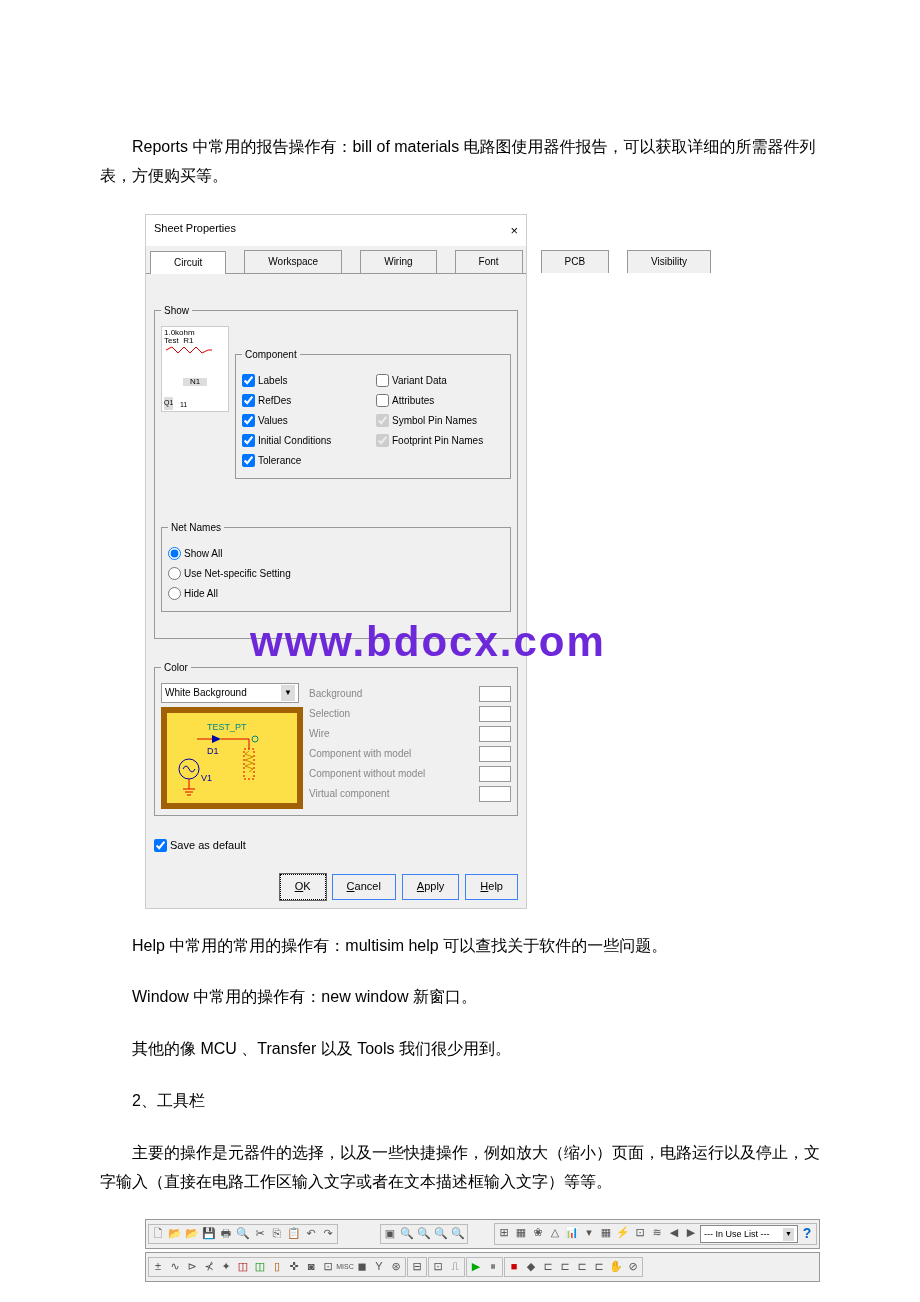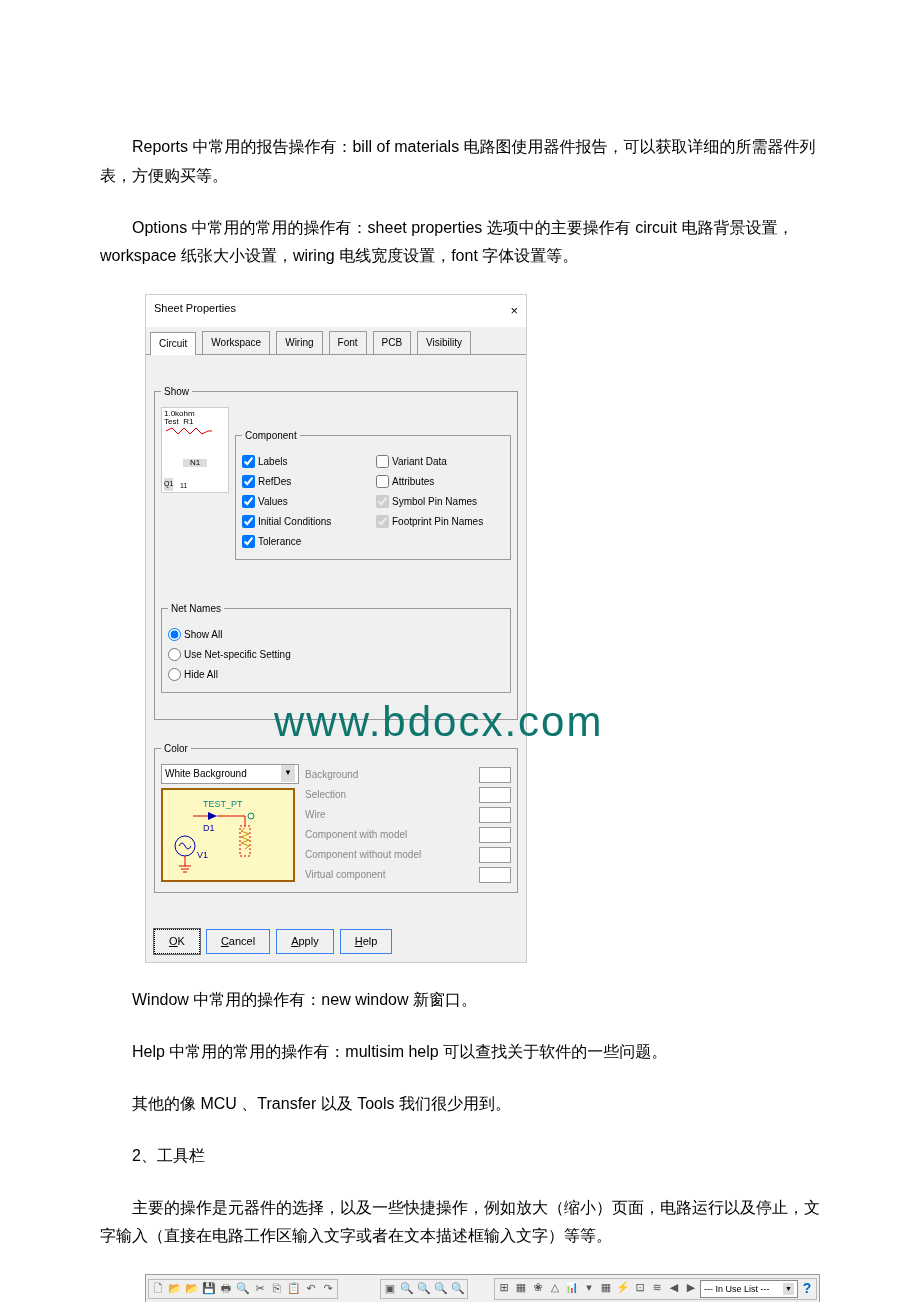--- a/index.html
+++ b/index.html
@@ -3,55 +3,54 @@
 <meta charset="utf-8">
 <style>
 body{margin:0;font-family:"Microsoft YaHei","SimSun",sans-serif;background:#fff;width:920px;font-size:16px;line-height:1.8}
 .page{padding:110px 100px 0 100px}
 .para{margin:23px 0;text-indent:2em}
 .dialog{width:380px;margin:10px 0 10px 45px;border:1px solid #ccc;position:relative;background:#f0f0f0;font-family:Tahoma,sans-serif;font-size:11px}
 .title-row{display:flex;padding:4px 8px;background:#fff}
 .title-row .t{flex:1}
 .close{font-size:13px}
 .tabs{display:flex;padding:4px 4px 0 4px;border-bottom:1px solid #999}
-.tab{padding:2px 8px;border:1px solid #999;border-bottom:none;margin-right:6px;background:#fff;position:relative;top:1px;font-size:10px}
+.tab{padding:2px 23px;border:1px solid #999;border-bottom:none;margin-right:18px;background:#fff;position:relative;top:1px;font-size:10px}
 .tab.inactive{background:#f0f0f0;top:0}
 .body{padding:8px;background:#f0f0f0}
 fieldset{border:1px solid #999;padding:6px;margin:20px 0;font-size:10px}
 legend{padding:0 3px;font-size:10px}
 .row{display:flex;gap:6px}
 .col{flex:1}
 .cb{display:flex;align-items:center;gap:3px;margin:2px 0}
 .cb input{margin:0}
 .preview{width:62px;height:80px;border:1px solid #ccc;background:#fff;font-size:8px;padding:2px;position:relative}
-.preview2{width:130px;height:90px;border:2px solid #a16207;background:#fef9c3;position:relative}
+.preview2{width:130px;height:90px;border:6px solid #a16207;background:#fde047;position:relative}
 .sel{width:130px;height:18px;border:1px solid #999;background:#fff;display:flex;align-items:center;padding:0 3px;margin-bottom:4px}
 .sel .arr{margin-left:auto;font-size:8px;background:#ddd;padding:1px 3px}
 .clr-row{display:flex;align-items:center;margin:2px 0;gap:6px}
 .clr-lbl{color:#888;flex:1;font-size:10px}
 .clr-sw{width:30px;height:14px;border:1px solid #999;background:#fff}
-.btns{display:flex;justify-content:flex-start;gap:6px;padding:8px;background:#f0f0f0}
+.btns{display:flex;justify-content:flex-end;gap:6px;padding:8px;background:#f0f0f0}
 .btn{border:1px solid #3b82f6;padding:2px 14px;background:#f0f0f0;font-size:11px}
 .btn.def{border:1px dotted #000;outline:1px solid #666}
-.wm{position:absolute;font-size:42px;color:#0f766e;font-weight:400;letter-spacing:2px;left:128px;top:389px;font-family:Arial}
+.wm{position:absolute;font-size:42px;color:#6d28d9;font-weight:700;letter-spacing:2px;left:104px;top:389px;font-family:Arial}
 .toolbar-block{margin:10px 0 0 45px}
 .tb{border:1px solid #999;background:#f0f0f0;display:flex;align-items:center;padding:2px;gap:1px;height:24px;margin-bottom:3px}
 .tb-grp{display:flex;gap:1px;border:1px solid #bbb;padding:1px;background:#efefef}
 .ti{width:16px;height:16px;font-size:11px;display:flex;align-items:center;justify-content:center;color:#555}
 .dd{border:1px solid #888;height:16px;width:90px;font-size:9px;display:flex;align-items:center;padding:0 3px;background:#fff}
 .dd .arr{margin-left:auto;font-size:7px;background:#ddd;padding:0 2px}
 .q{color:#0066cc;font-weight:bold;font-size:14px}
 .res{font-size:8px;line-height:1}
 </style>
 </head>
 <body>
 
 <div class="page">
 <div class="para">Reports 中常用的报告操作有：bill of materials 电路图使用器件报告，可以获取详细的所需器件列表，方便购买等。</div>
-<div class="para">Options 中常用的常用的操作有：sheet properties 选项中的主要操作有 circuit 电路背景设置，workspace 纸张大小设置，wiring 电线宽度设置，font 字体设置等。</div>
 
 <div class="dialog">
   <div class="title-row">
     <span class="t">Sheet Properties</span>
     <span class="close">×</span>
   </div>
   <div class="tabs">
     <div class="tab">Circuit</div>
     <div class="tab inactive">Workspace</div>
     <div class="tab inactive">Wiring</div>
@@ -189,32 +188,36 @@
                 <span class="clr-lbl">Component without model</span>
                 <span class="clr-sw"></span>
               </div>
           <div class="clr-row">
                 <span class="clr-lbl">Virtual component</span>
                 <span class="clr-sw"></span>
               </div>
         </div>
       </div>
     </fieldset>
+    <div class="cb">
+          <input type="checkbox" checked="" style="">
+          <span>Save as default</span>
+        </div>
   </div>
   <div class="btns">
     <div class="btn def"><u>O</u>K</div>
     <div class="btn"><u>C</u>ancel</div>
     <div class="btn"><u>A</u>pply</div>
     <div class="btn"><u>H</u>elp</div>
   </div>
   <div class="wm">www.bdocx.com</div>
 </div>
 
+<div class="para">Help 中常用的常用的操作有：multisim help 可以查找关于软件的一些问题。</div>
 <div class="para">Window 中常用的操作有：new window 新窗口。</div>
-<div class="para">Help 中常用的常用的操作有：multisim help 可以查找关于软件的一些问题。</div>
 <div class="para">其他的像 MCU 、Transfer 以及 Tools 我们很少用到。</div>
 <div class="para">2、工具栏</div>
 <div class="para">主要的操作是元器件的选择，以及一些快捷操作，例如放大（缩小）页面，电路运行以及停止，文字输入（直接在电路工作区输入文字或者在文本描述框输入文字）等等。</div>
 
 <div class="toolbar-block">
   <div class="tb">
     <div class="tb-grp">
       <span class="ti">🗋</span>
       <span class="ti">📂</span>
       <span class="ti">📂</span>

